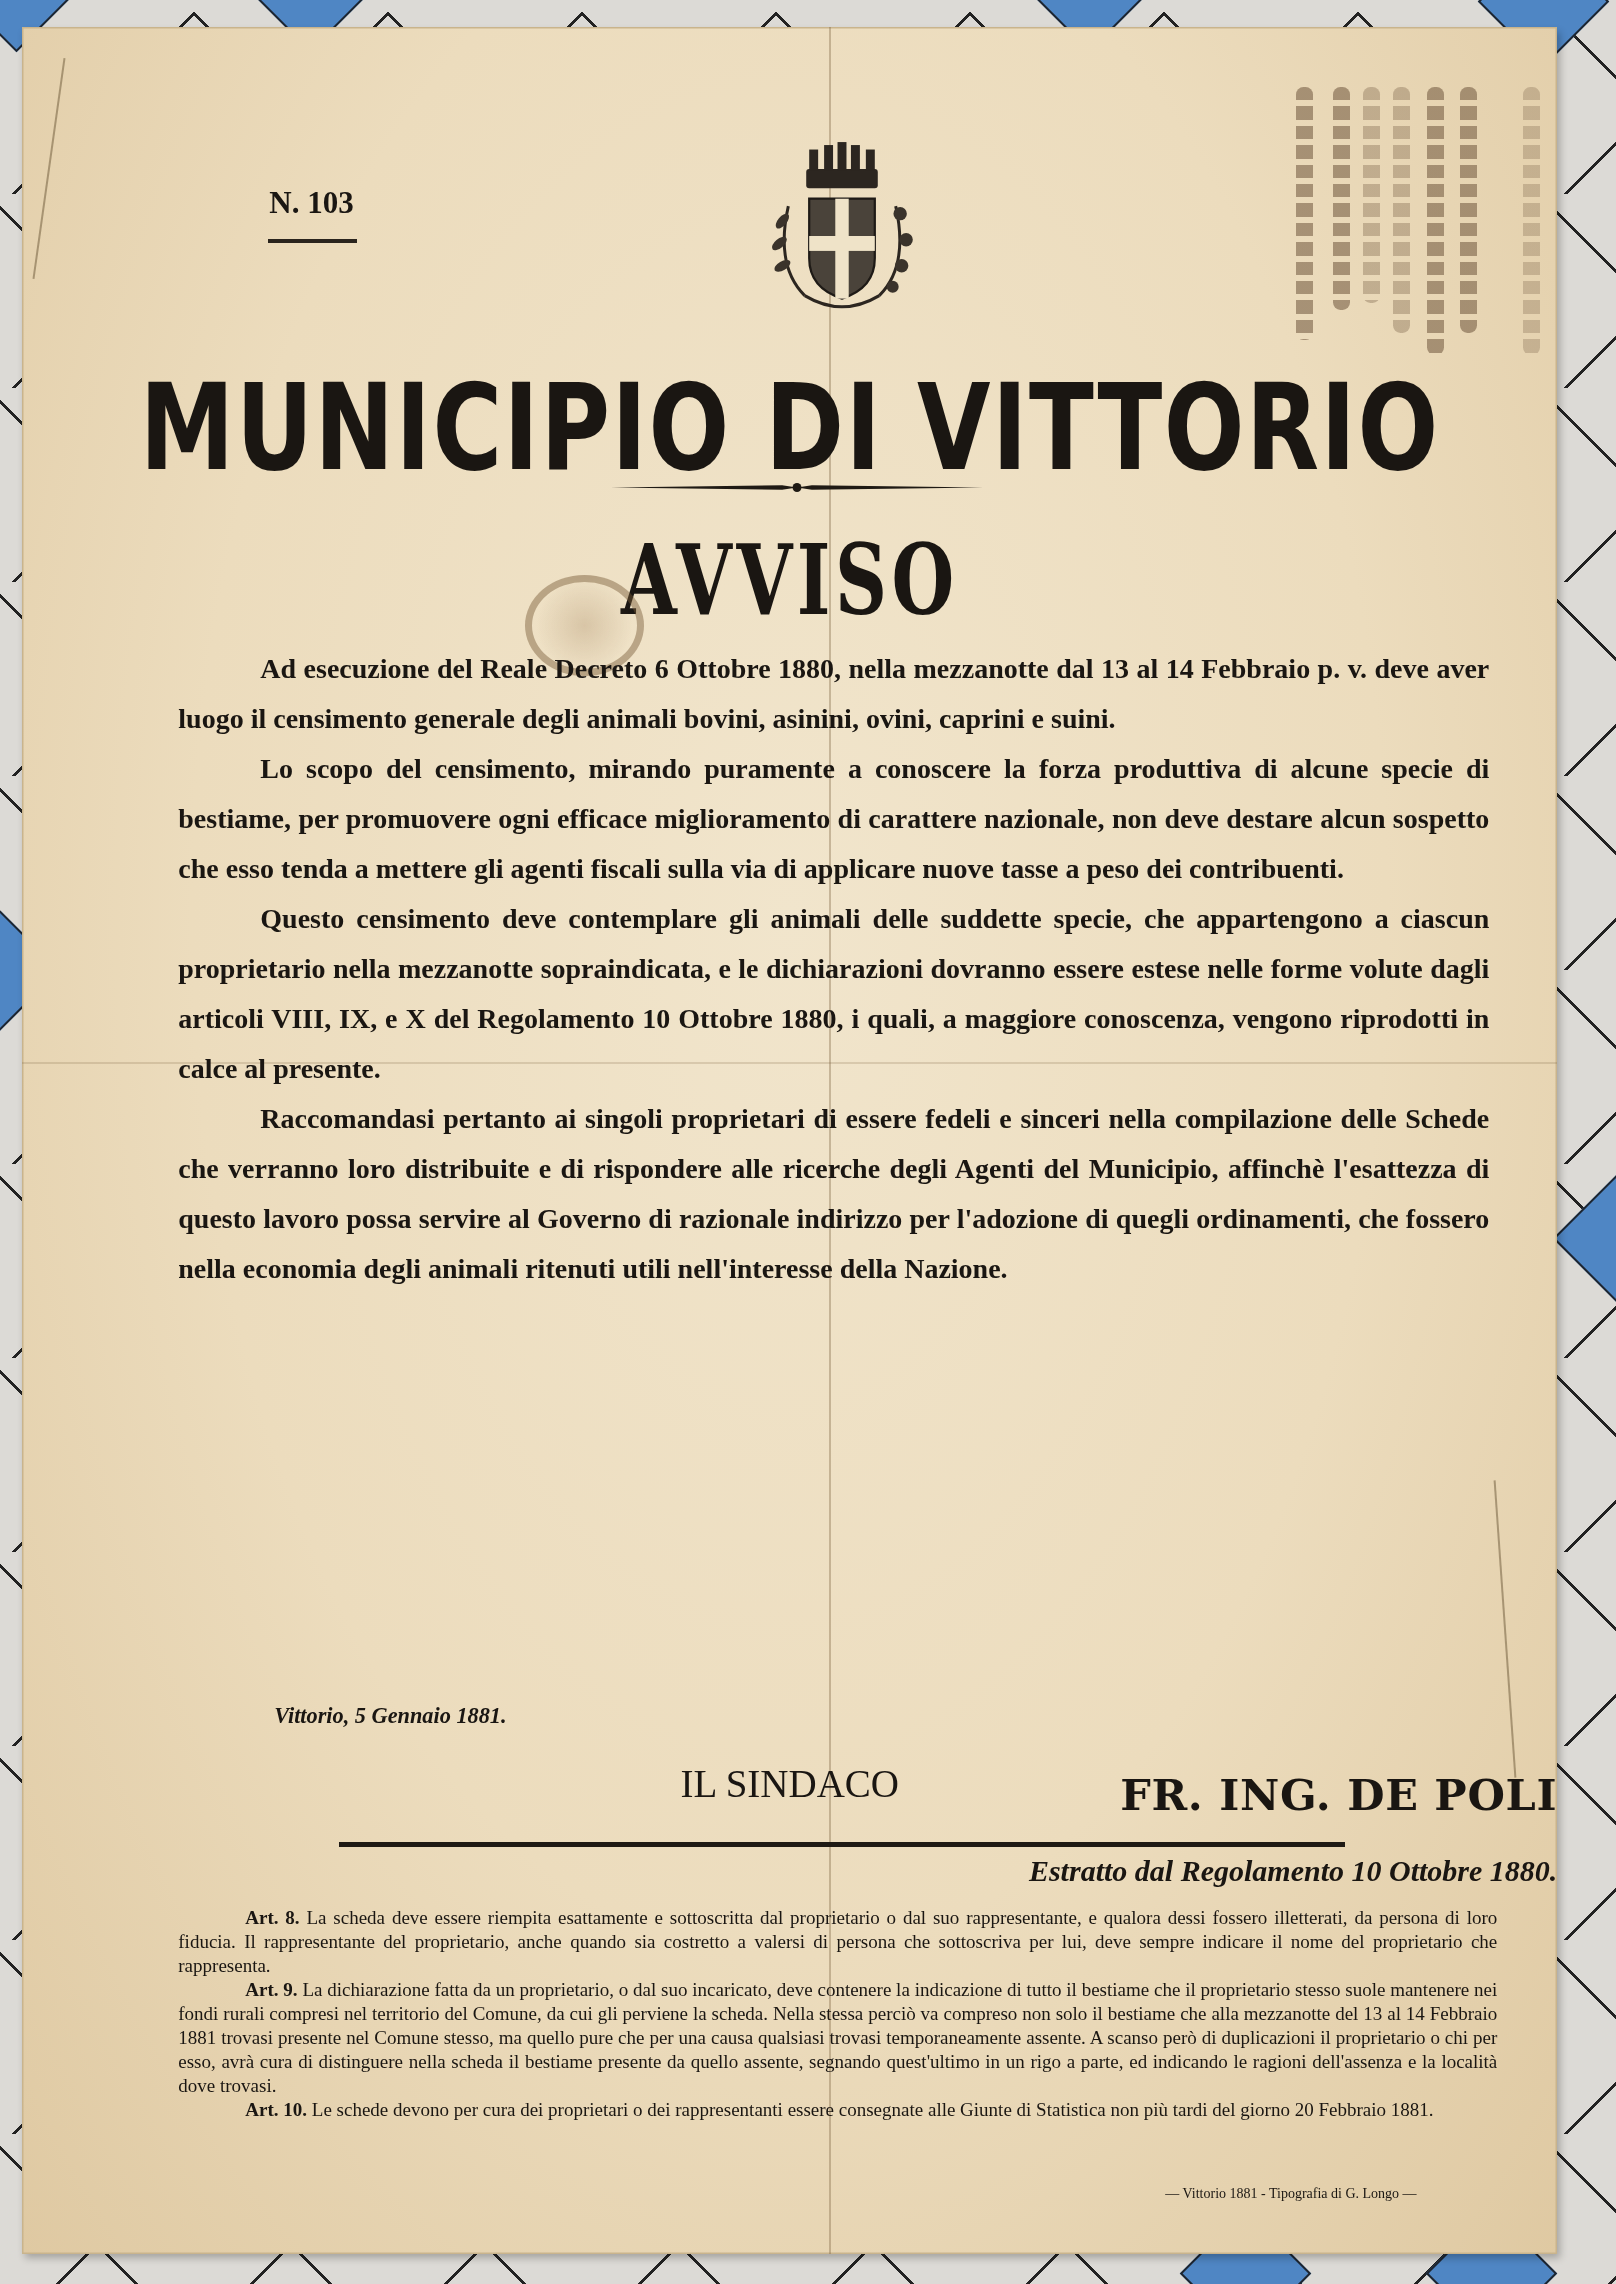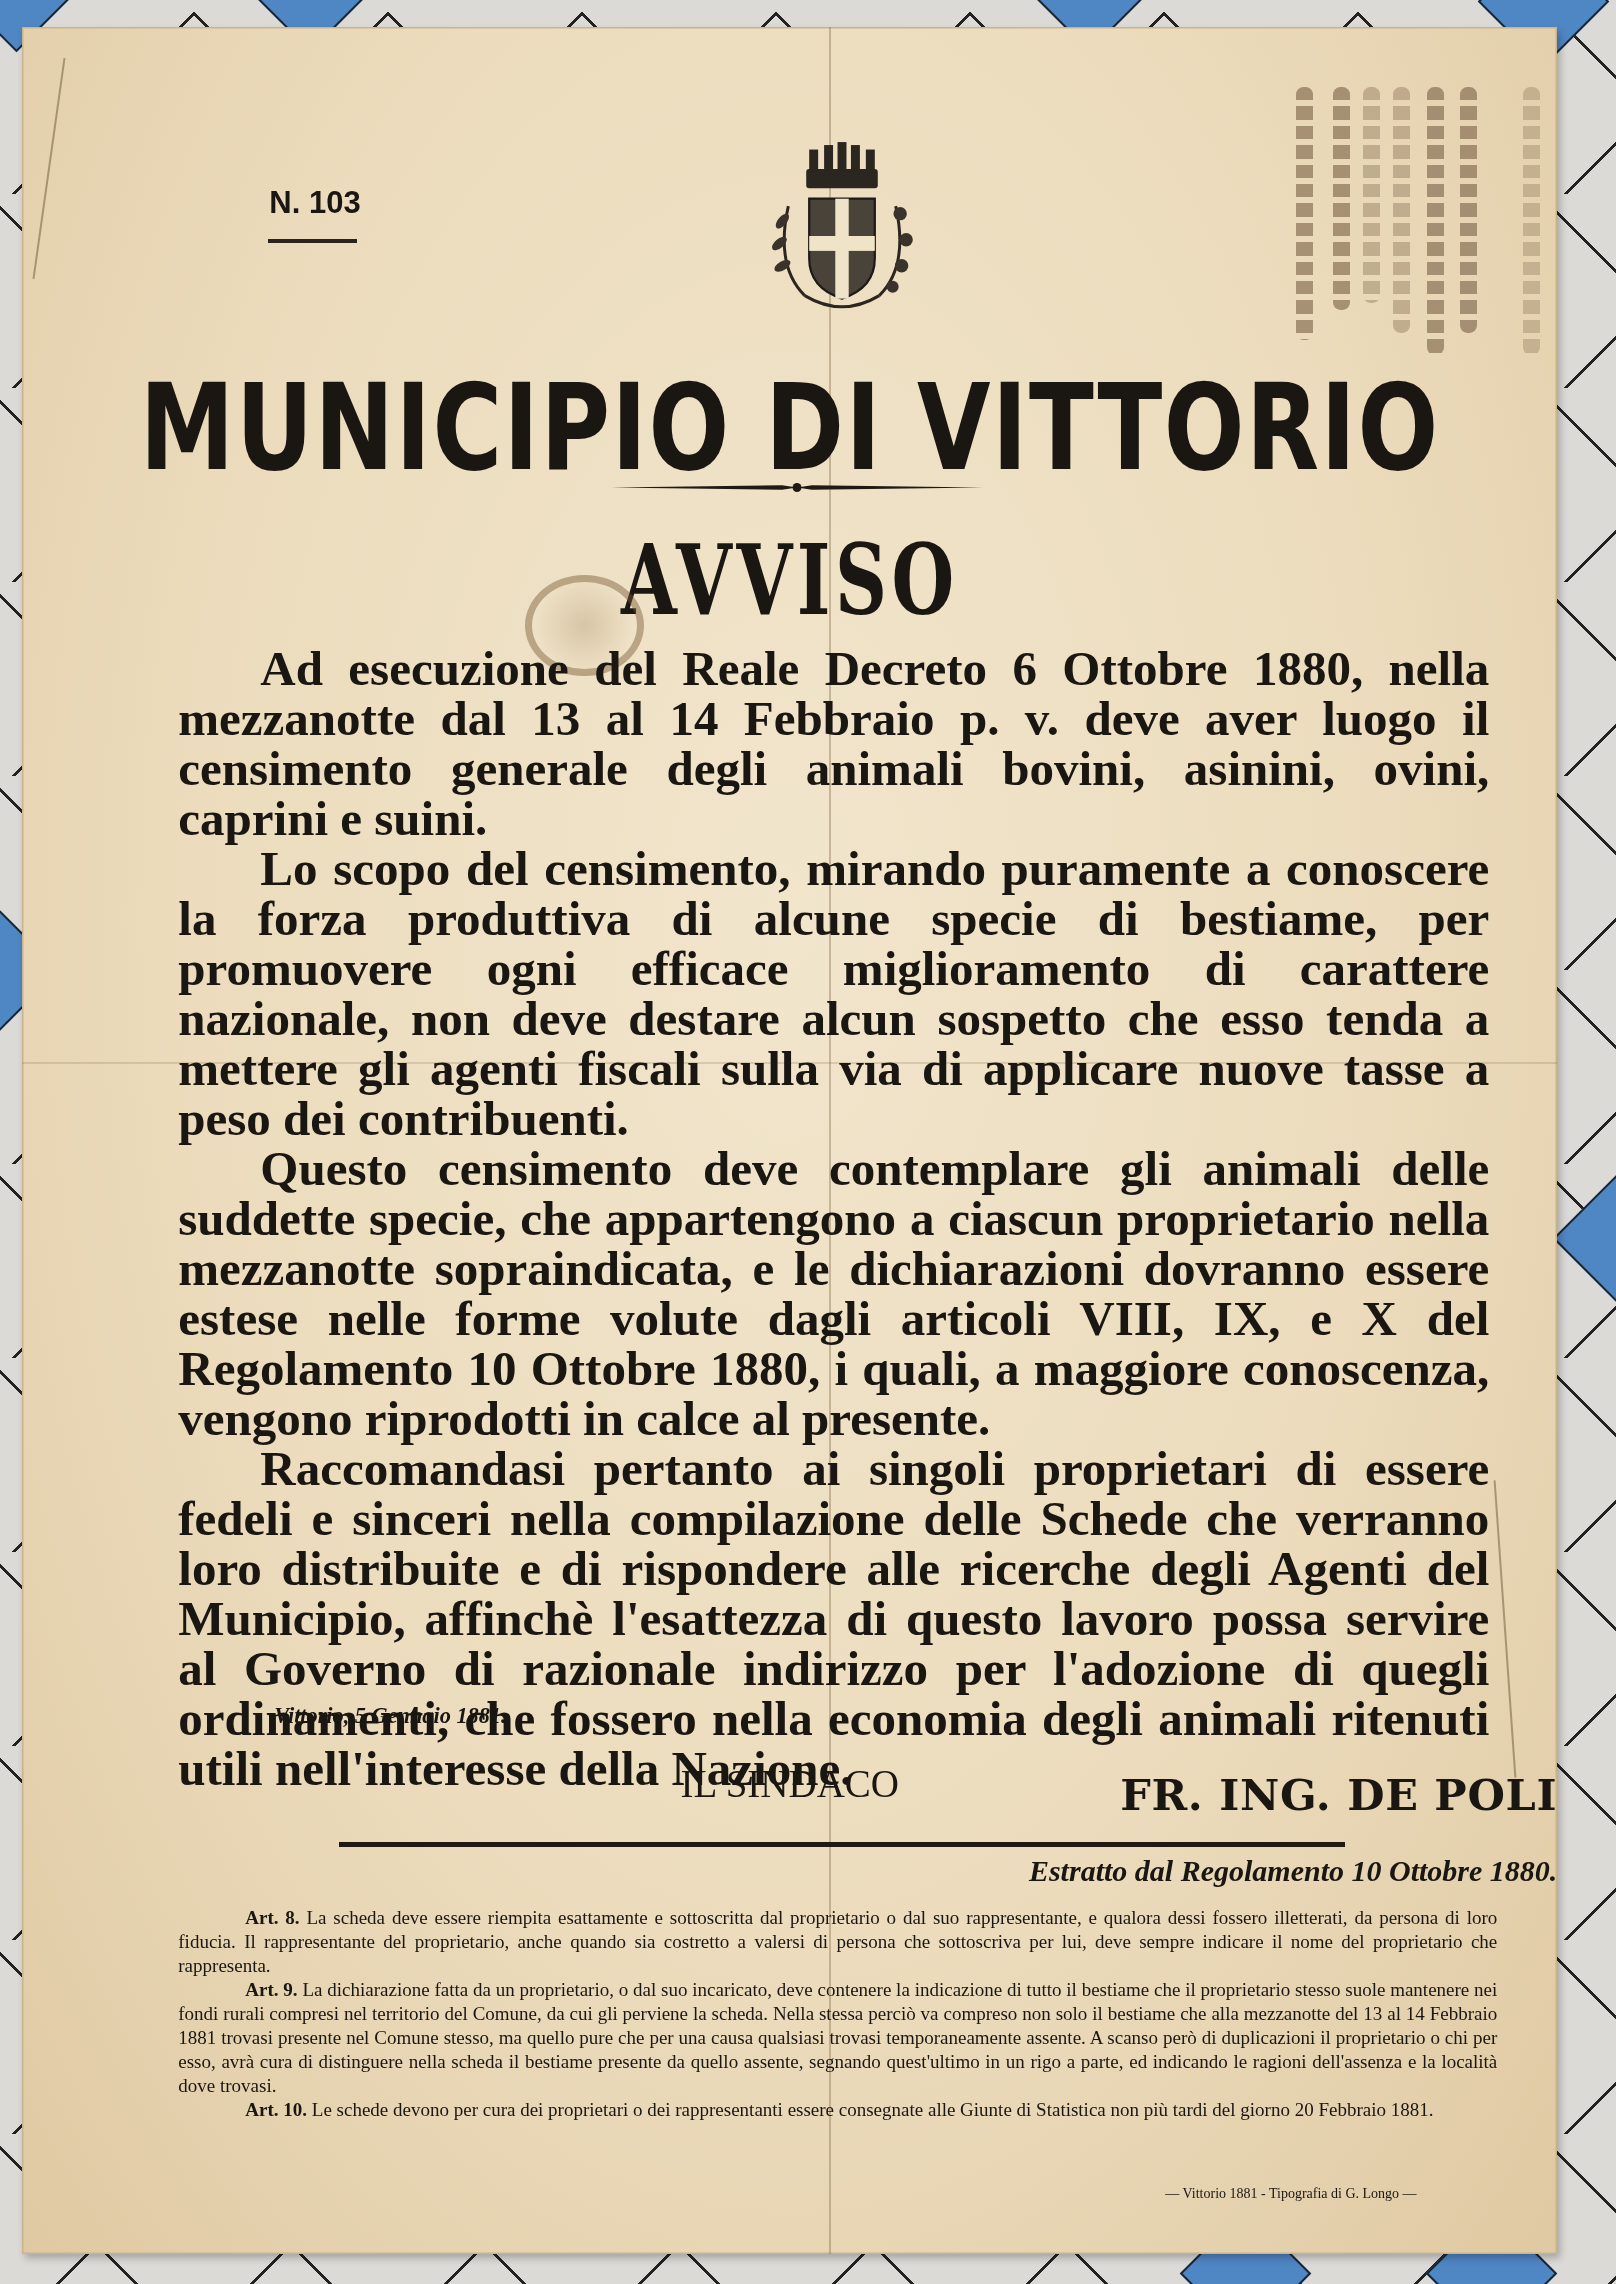--- a/index.html
+++ b/index.html
@@ -19,21 +19,21 @@
   .poster {
     position: absolute; left: 22.3px; top: 27px; width: 1535px; height: 2227px;
     background: radial-gradient(ellipse at 50% 40%, #f1e5cc 0%, #ecdcbd 55%, #dfc9a2 100%);
     box-shadow: 0 0 0 1.5px #c9b48c inset, 3px 4.5px 7.4px rgba(0,0,0,0.25);
     color: #1a1612;
   }
   .fold-v { position: absolute; left: 807px; top: 0; bottom: 0; width: 1.5px; background: rgba(120,95,60,0.35); }
   .fold-h { position: absolute; left: 0; right: 0; height: 1.5px; background: rgba(120,95,60,0.2); }
   .crease { position:absolute; width: 2.2px; background: rgba(90,70,40,0.45); }
 
-  .num { position: absolute; left: 247px; top: 158px; font-weight: bold; font-size: 31px; font-family: Liberation Sans, sans-serif; }
+  .num { position: absolute; left: 247px; top: 158px; font-weight: bold; font-size: 31px; font-family: Liberation Serif, serif; }
   .num-rule { position: absolute; left: 246px; top: 212px; width: 89px; height: 3.7px; background: #2a241d; }
 
   .crest { position: absolute; left: 738px; top: 112px; width: 164px; height: 194px; }
   .handwriting { position: absolute; left: 1222px; top: 45px; width: 298px; height: 268px; }
   .hw-col { position: absolute; top: 15px; width: 16.4px; border-radius: 7.4px;
     background: repeating-linear-gradient(180deg, rgba(110,85,60,0.55) 0 13.4px, transparent 13.4px 19.4px); }
   .stamp {
     position: absolute; left: 503px; top: 548px; width: 119px; height: 101px; border-radius: 50%;
     border: 7.4px solid rgba(120,90,55,0.45); box-sizing: border-box;
     background: radial-gradient(circle, rgba(150,115,75,0.25) 0%, transparent 70%);
@@ -46,21 +46,21 @@
   }
   .ornament { position: absolute; left: 589px; top: 456px; width: 372px; height: 9px; }
   .avviso {
     position: absolute; left: 0; width: 1535px; top: 495px; text-align: center;
     font-family: "DejaVu Serif", serif; font-weight: bold; font-size: 72px; letter-spacing: 4.5px;
     transform: scaleY(1.35); transform-origin: top center;
   }
 
   .body-text {
     position: absolute; left: 156px; top: 617px; width: 1311px;
-    font-family: "Liberation Serif", serif; font-weight: bold; font-size: 49px; line-height: 50px;
+    font-family: "Liberation Serif", serif; font-weight: bold; font-size: 28px; line-height: 50px;
     text-align: justify;
   }
   .para { margin: 0; text-indent: 82px; }
 
   .date { position: absolute; left: 252px; top: 1676px; font-family: "Liberation Serif", serif;
     font-style: italic; font-weight: bold; font-size: 22.3px; }
   .sindaco-label { position: absolute; left: 0; width: 1535px; top: 1690px; text-align: center;
     font-family: "Liberation Serif", serif; font-size: 39px; margin-top: 44px; }
   .sindaco-name { position: absolute; left: 0; width: 1535px; top: 1743px; text-align: right;
     font-family: "DejaVu Serif", serif; font-weight: bold; font-size: 43px; letter-spacing: 0.7px; }

